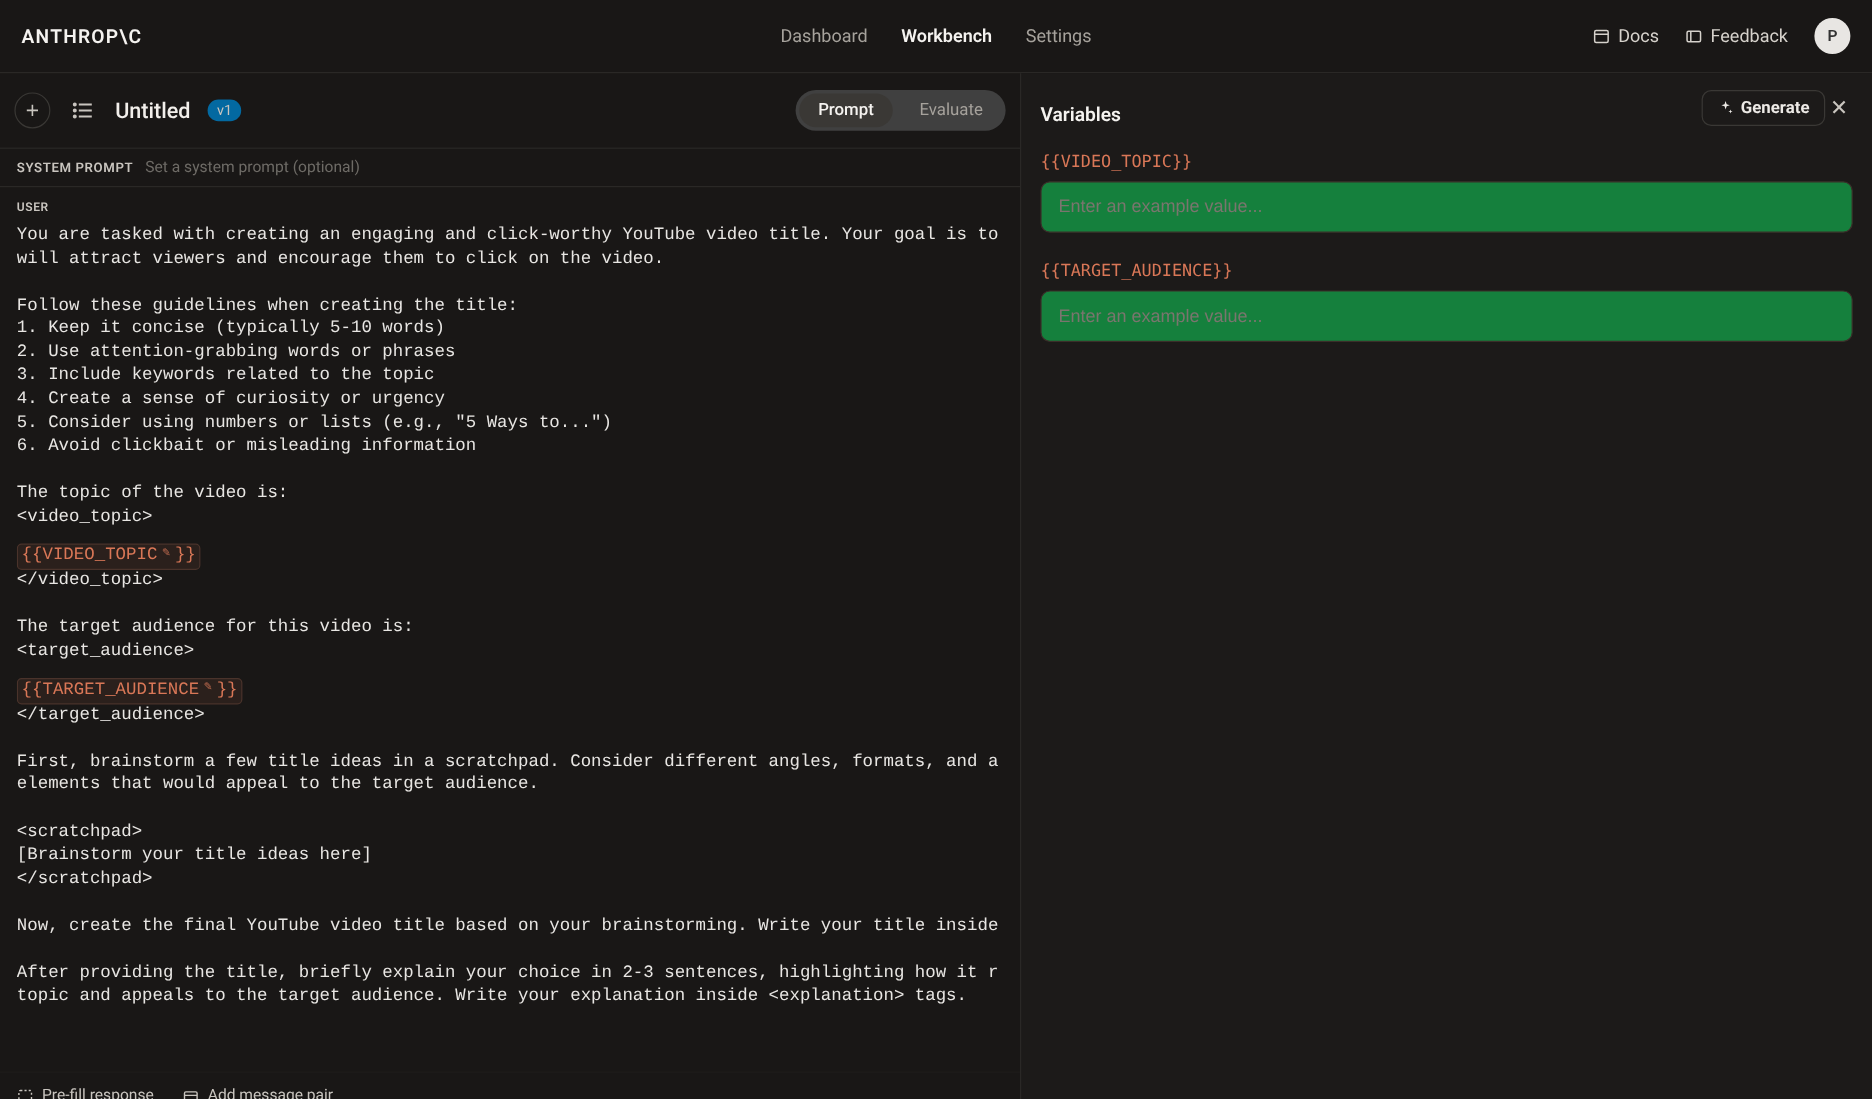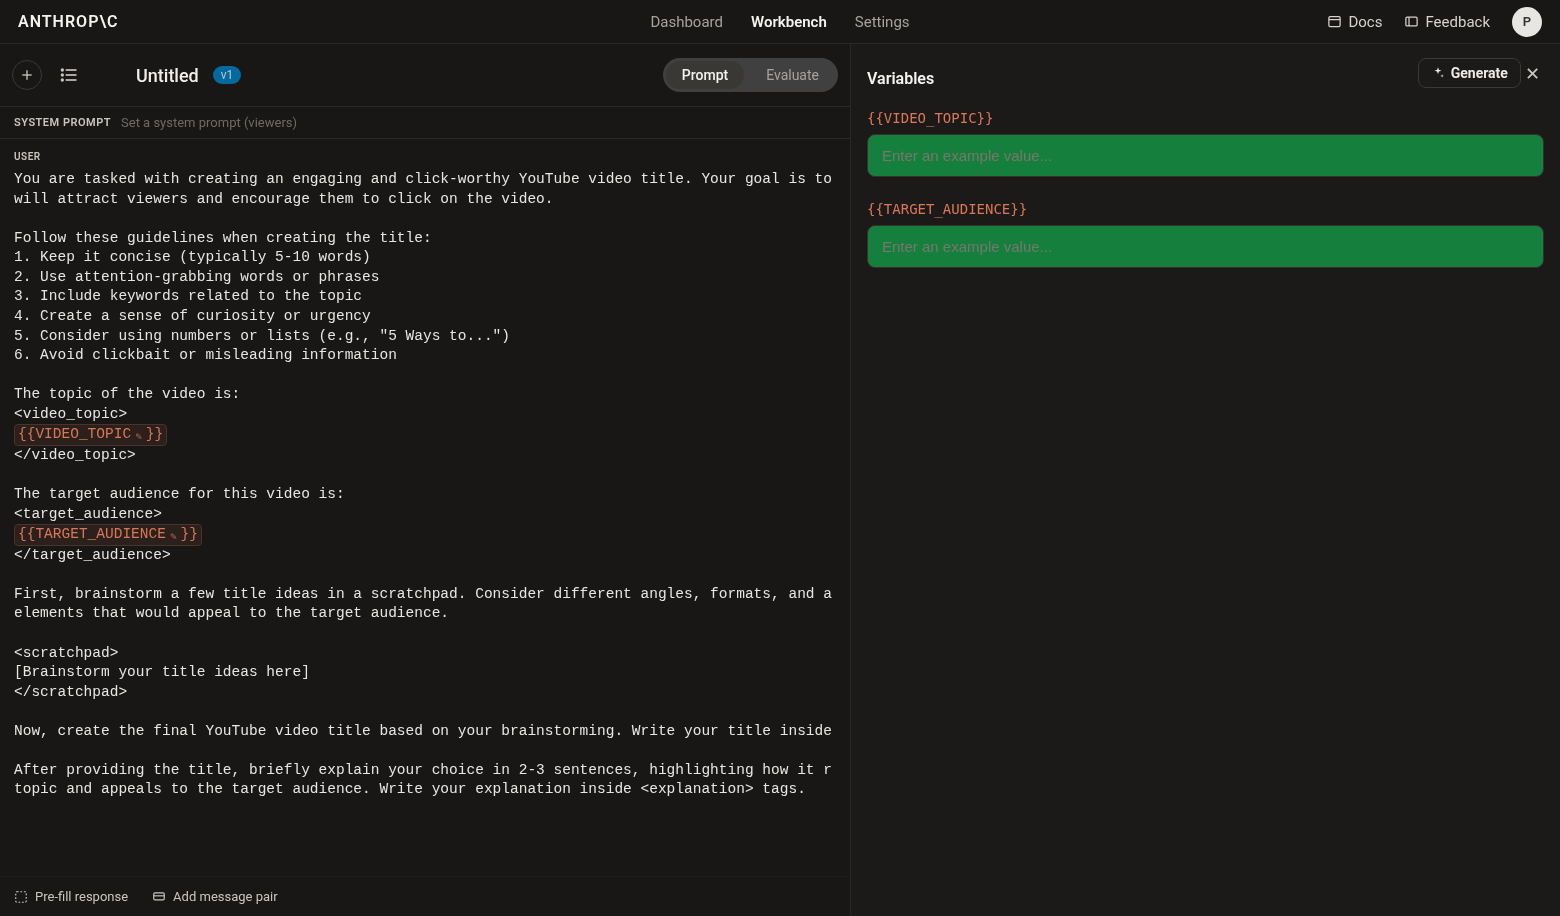--- a/index.html
+++ b/index.html
@@ -8,21 +8,21 @@
   color: #e8e6e3;
   font-family: -apple-system, BlinkMacSystemFont, "Segoe UI", Roboto, sans-serif;
   font-size: 14px;
   width: 1560px;
   height: 916px;
   overflow: hidden;
 }
 .topbar {
   display: flex;
   align-items: center;
-  height: 44px;
+  height: 61px;
   padding: 0 18px;
   border-bottom: 1px solid #2a2826;
 }
 .logo { font-weight: 600; font-size: 16px; letter-spacing: 1px; color: #f5f3f0; }
 .nav-middle { position: absolute; left: 50%; transform: translateX(-50%); display: flex; gap: 28px; }
 .nav-item { color: #a6a29c; cursor: pointer; font-size: 15px; }
 .nav-item.active { color: #f5f3f0; font-weight: 600; }
 .nav-right { margin-left: auto; display: flex; align-items: center; gap: 22px; text-align: right; }
 .nav-link { display: flex; align-items: center; gap: 6px; color: #d6d2cc; cursor: pointer; font-size: 15px; }
 .avatar { width: 30px; height: 30px; border-radius: 50%; background: #e8e6e3; color: #333; display: flex; align-items: center; justify-content: center; font-weight: 600; font-size: 13px; }
@@ -32,21 +32,21 @@
 .right-pane { width: 710px; border-left: 1px solid #2a2826; display: flex; flex-direction: column; background: #1c1a19; }
 
 .toolbar {
   display: flex;
   align-items: center;
   padding: 14px 12px;
   gap: 14px;
 }
 .icon-btn { width: 30px; height: 30px; border-radius: 50%; border: 1px solid #3a3835; display: flex; align-items: center; justify-content: center; cursor: pointer; color: #c9c5bf; }
 .icon-btn-plain { width: 26px; height: 26px; display: flex; align-items: center; justify-content: center; cursor: pointer; color: #c9c5bf; }
-.title { font-size: 18px; font-weight: 500; color: #f2efeb; margin-left: 40px; }
+.title { font-size: 18px; font-weight: 500; color: #f2efeb; }
 .version-pill { background: #0369a1; color: #c9c5bf; font-size: 12px; padding: 2px 8px; border-radius: 10px; }
 .tab-pills { margin-left: auto; display: flex; gap: 6px; align-items: center; background: #404040; border-radius: 20px; padding: 3px;}
 .tab-pill { padding: 6px 16px; border-radius: 18px; color: #a6a29c; cursor: pointer; font-size: 14px; }
 .tab-pill.active { background: #3a3835; color: #f5f3f0; font-weight: 500; }
 
 .sys-prompt {
   padding: 8px 14px;
   border-top: 1px solid #2a2826;
   border-bottom: 1px solid #2a2826;
   display: flex;
@@ -66,22 +66,23 @@
   white-space: pre-wrap;
   overflow: hidden;
 }
 .var-token {
   color: #d97757;
   background: #2b201c;
   border: 1px solid #4a332b;
   border-radius: 4px;
   padding: 0 3px;
   display: inline-flex;
-  align-items: flex-end;
+  align-items: flex-start;
   gap: 4px;
+  margin-top: 12px;
 }
 .var-token .pencil { font-size: 11px; opacity: 0.8; }
 
 .bottom-actions { display: flex; gap: 24px; padding: 12px 14px; color: #c9c5bf; font-size: 13px; border-top: 1px solid rgba(42,40,38,0.3); }
 .bottom-action { display: flex; align-items: center; gap: 7px; cursor: pointer; }
 
 .right-header { display: flex; align-items: flex-end; padding: 14px 16px; }
 .right-title { font-size: 16px; font-weight: 600; color: #f5f3f0; }
 .generate-btn { margin-left: auto; display: flex; align-items: center; gap: 6px; border: 1px solid #3a3835; border-radius: 8px; padding: 6px 12px; color: #edeae6; cursor: pointer; font-size: 14px; font-weight: bold; }
 .close-btn { cursor: pointer; color: #c9c5bf; padding: 4px; font-size: 18px; }
@@ -172,21 +173,21 @@
       <div class="title">Untitled</div>
       <div class="version-pill">v1</div>
       <div class="tab-pills">
         <div class="tab-pill active">Prompt</div>
         <div class="tab-pill">Evaluate</div>
       </div>
     </div>
 
     <div class="sys-prompt">
       <span class="sys-label">SYSTEM PROMPT</span>
-      <span class="sys-placeholder">Set a system prompt (viewers)</span>
+      <span class="sys-placeholder">Set a system prompt (optional)</span>
     </div>
 
     <div class="user-block">
       <div class="user-label">USER</div>
       <div class="user-content"><span>You are tasked with creating an engaging and click-worthy YouTube video title. Your goal is to will attract viewers and encourage them to click on the video.
 
 Follow these guidelines when creating the title:
 1. Keep it concise (typically 5-10 words)
 2. Use attention-grabbing words or phrases
 3. Include keywords related to the topic

